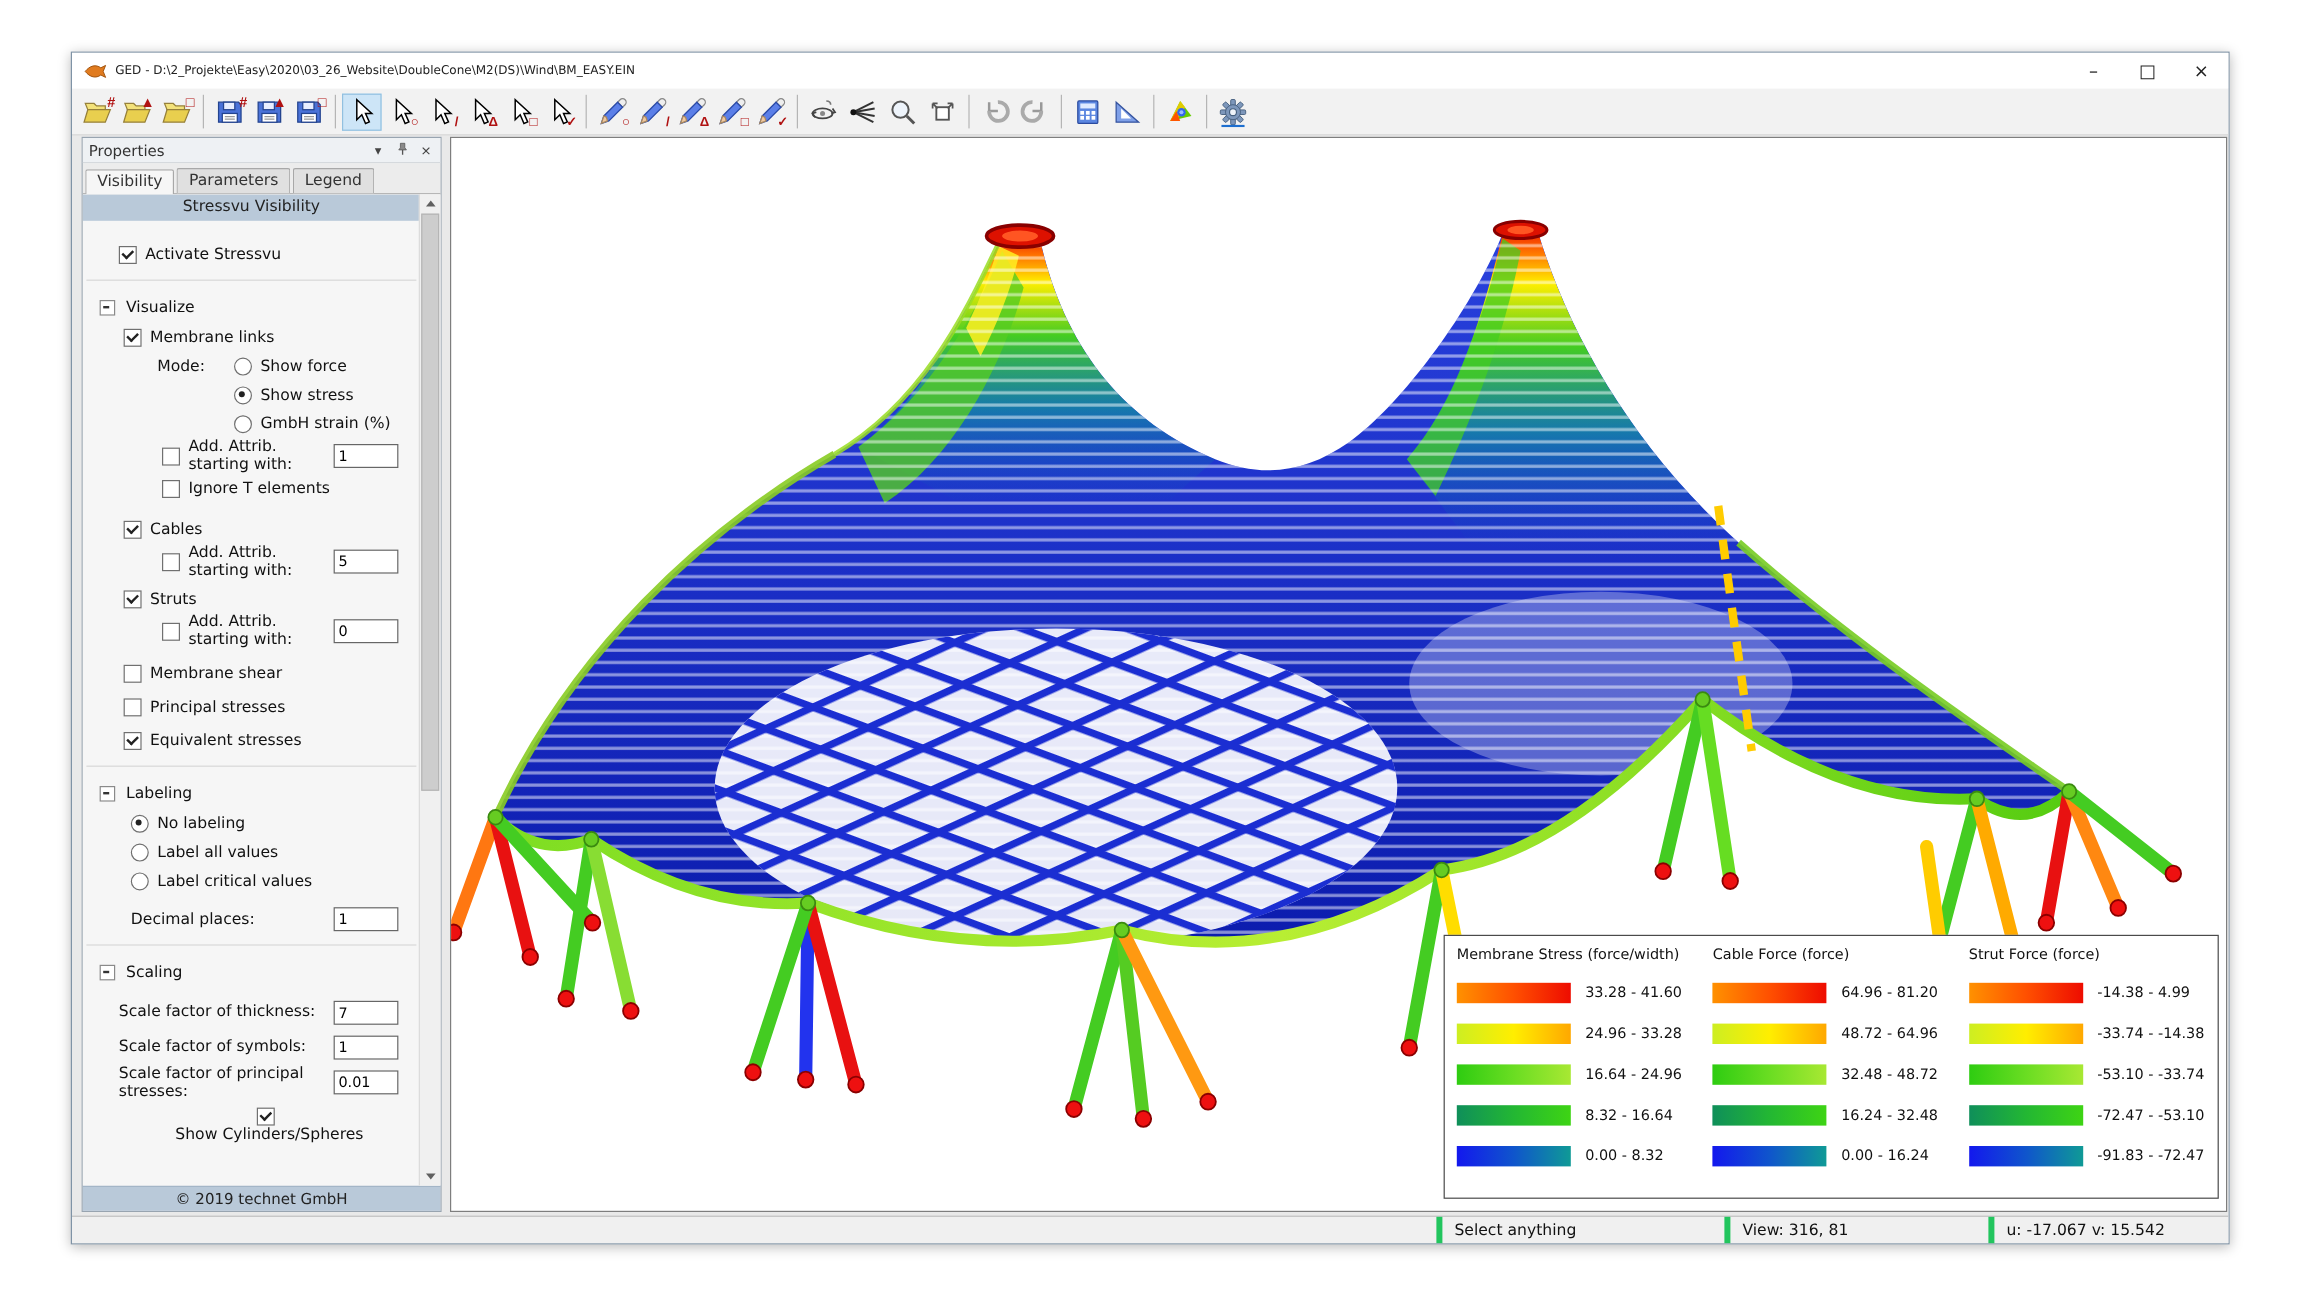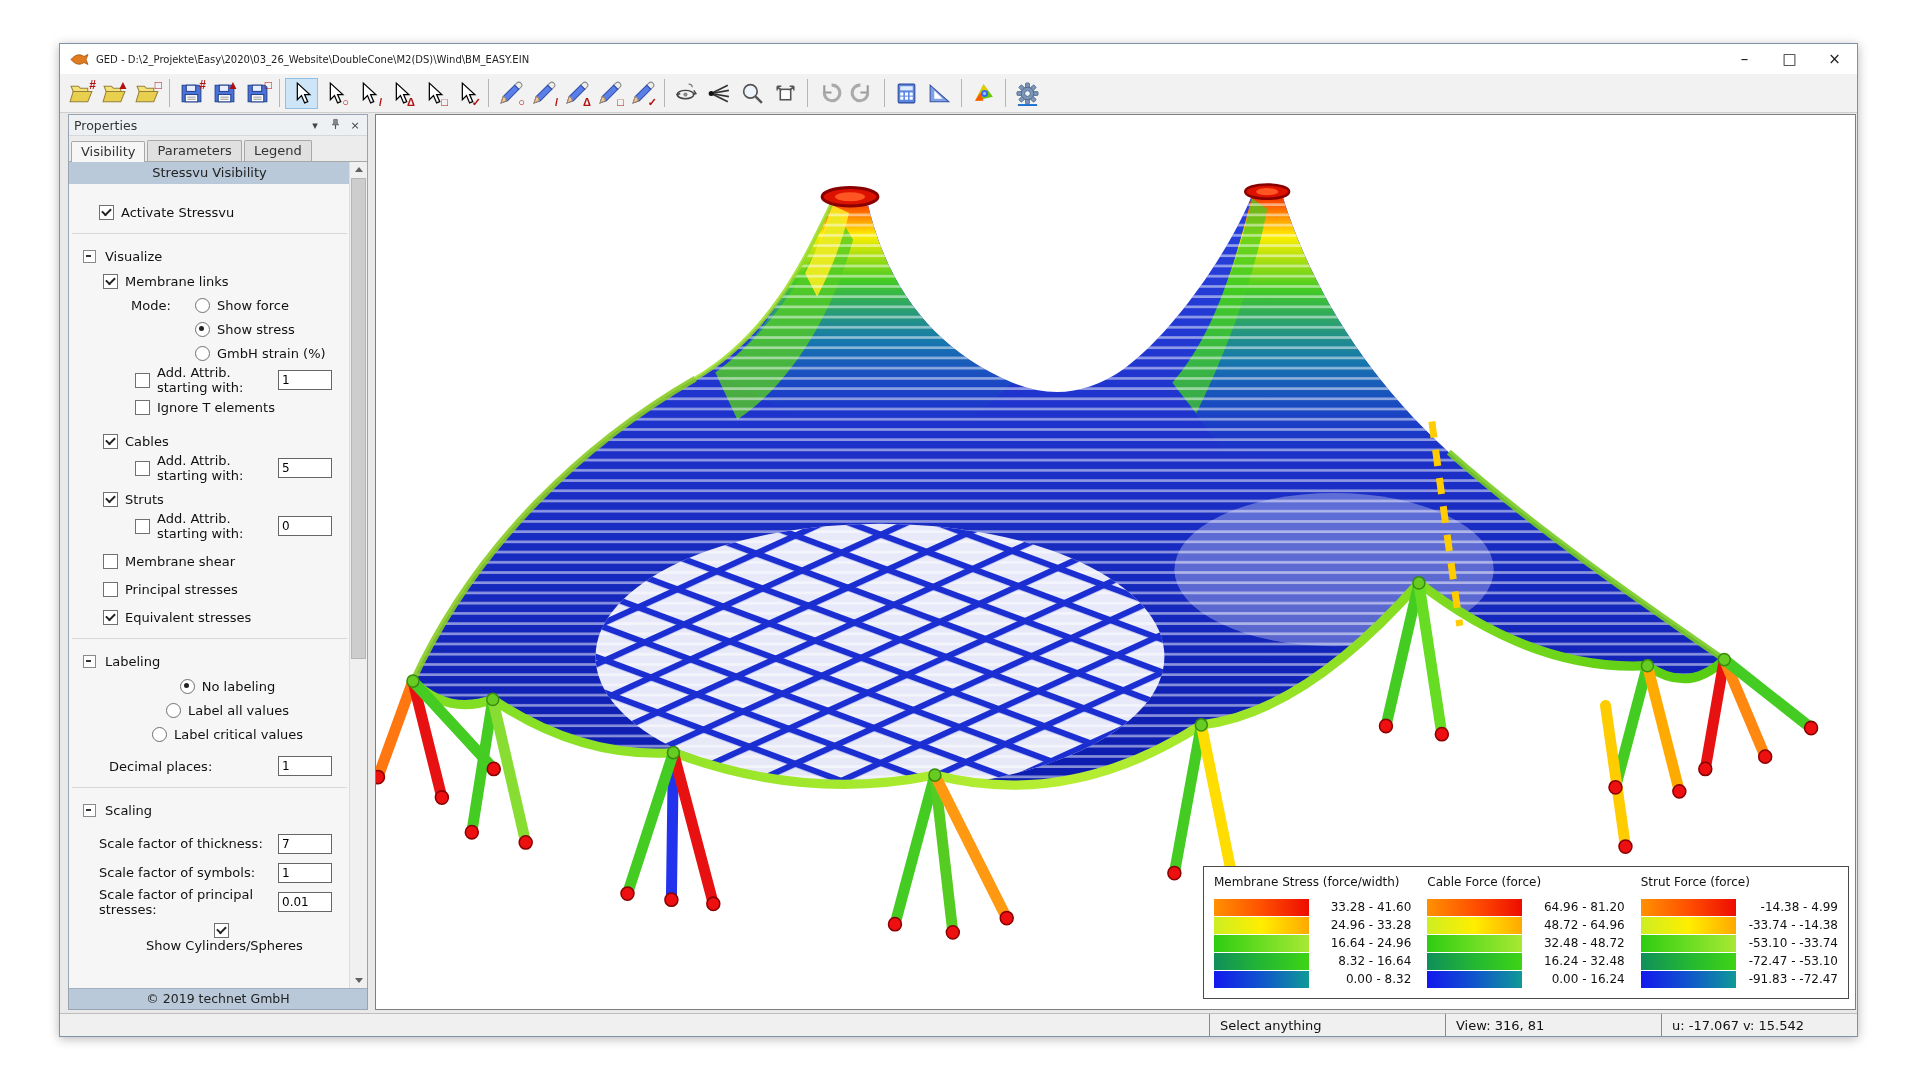--- a/index.html
+++ b/index.html
@@ -50,38 +50,38 @@
   .exp{width:11px;height:11px;border:1px solid #8a8a8a;background:#fff;position:relative;margin-right:9px;flex:0 0 auto;}
   .exp::after{content:"";position:absolute;left:2px;top:4px;width:5px;height:2px;background:#333;}
   .tbx{width:46px;height:18px;border:1px solid #666;font:12px "DejaVu Sans",sans-serif;padding:0 3px;background:#fff;margin-left:auto;margin-right:14px;}
   .r-act{padding-left:30px;margin-top:16px;margin-bottom:6px;}
   .r-grp{padding-left:14px;min-height:26px;}
   .r-cb1{padding-left:34px;}
   .r-cb2{padding-left:66px;}
   .r-mode{padding-left:62px;}
   .modelbl{width:64px;}
   .r-radio{padding-left:126px;}
-  .r-radio2{padding-left:40px;justify-content:center;}
+  .r-radio2{padding-left:40px;}
   .r-dec{padding-left:40px;margin-top:8px;}
   .r-scale{padding-left:30px;min-height:29px;}
   .pfoot{height:20px;background:#b9c9d9;text-align:center;font-size:12.5px;line-height:20px;color:#222;flex:0 0 auto;border-top:1px solid #9fb0c2;}
   
   .splitter{width:7px;flex:0 0 auto;}
   .viewport{flex:1;border:1px solid #7e7e7e;background:#fff;position:relative;min-width:0;}
   .scene{position:absolute;left:0;top:0;width:100%;height:100%;}
   
   .legend{position:absolute;right:6px;bottom:10px;width:624px;border:1px solid #4a4a4a;background:#fff;padding:6px 10px 10px;display:flex;gap:16px;font-size:12px;color:#111;}
   .lcol{flex:1;}
   .ltitle{margin:2px 0 9px;white-space:nowrap;}
-  .lrow{display:flex;align-items:center;margin:0 0;height:18px;justify-content:space-between;}
+  .lrow{display:flex;align-items:center;margin:16px 0;height:18px;}
   .lswatch{width:95px;height:17px;margin-right:12px;flex:0 0 auto;}
   .lrange{white-space:nowrap;}
   
   .statusbar{height:22px;background:#f0f0f0;border-top:1px solid #bdbdbd;display:flex;align-items:stretch;font-size:13px;flex:0 0 auto;}
-  .scell{border-left:1px solid #22c55e;display:flex;align-items:center;padding:0 10px;white-space:nowrap;}
+  .scell{border-left:5px solid #22c55e;display:flex;align-items:center;padding:0 10px;white-space:nowrap;}
   .scell.fill{flex:1;border-left:none;}
   .w215{width:215px;}.w195{width:195px;}.w175{width:175px;}
 </style>
 </head>
 <body>
 
 <div class="window">
 
   <div class="titlebar">
     <svg class="appicon" viewBox="0 0 20 14">

